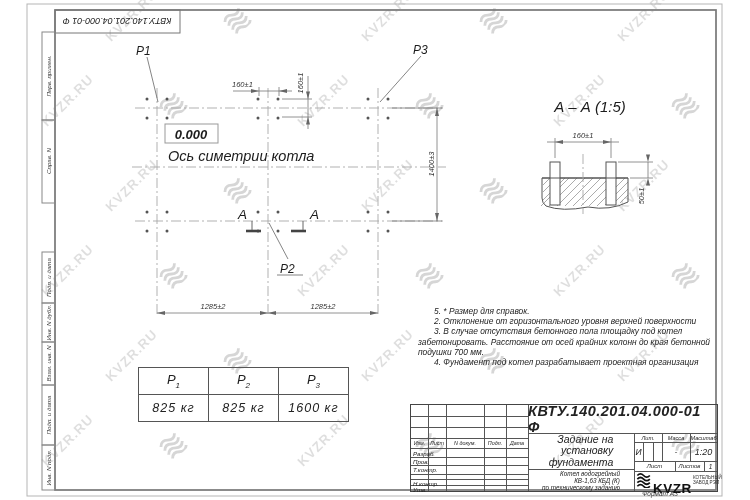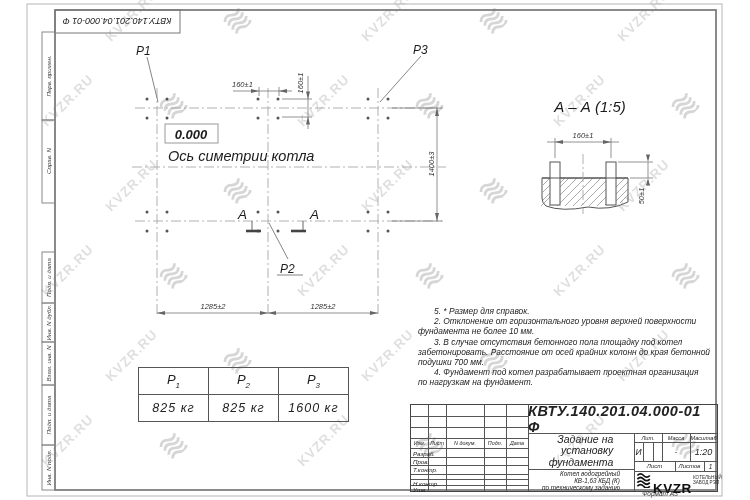--- a/index.html
+++ b/index.html
@@ -331,26 +331,24 @@
           <polygon points="648,178 646,185.5 650,185.5"></polygon>
       </g>
       <text x="583" y="138" text-anchor="middle" class="it" font-size="7.5" fill="#333">160±1</text>
       <text transform="rotate(-90 641 196)" x="641" y="199" text-anchor="middle" class="it" font-size="7.5" fill="#333">50±1</text>
     </g>
   </svg>
 
   <div id="notes">
     <div class="ind">5. * Размер для справок.</div>
     <div class="ind">2. Отклонение от горизонтального уровня верхней поверхности</div>
-    <div>фундамента не более 10 мм.</div>
     <div class="ind">3. В случае отсутствия бетонного пола площадку под котел</div>
     <div>забетонировать. Расстояние от осей крайних колонн до края бетонной</div>
     <div>подушки 700 мм.</div>
     <div class="ind">4. Фундамент под котел разрабатывает проектная организация</div>
-    <div>по нагрузкам на фундамент.</div>
   </div>
 
   <table id="ptable">
     <tbody>
         <tr>
       <td class="hd"><span>P</span><sub>1</sub></td>
       <td class="hd"><span>P</span><sub>2</sub></td>
       <td class="hd"><span>P</span><sub>3</sub></td>
     </tr>
     <tr>

